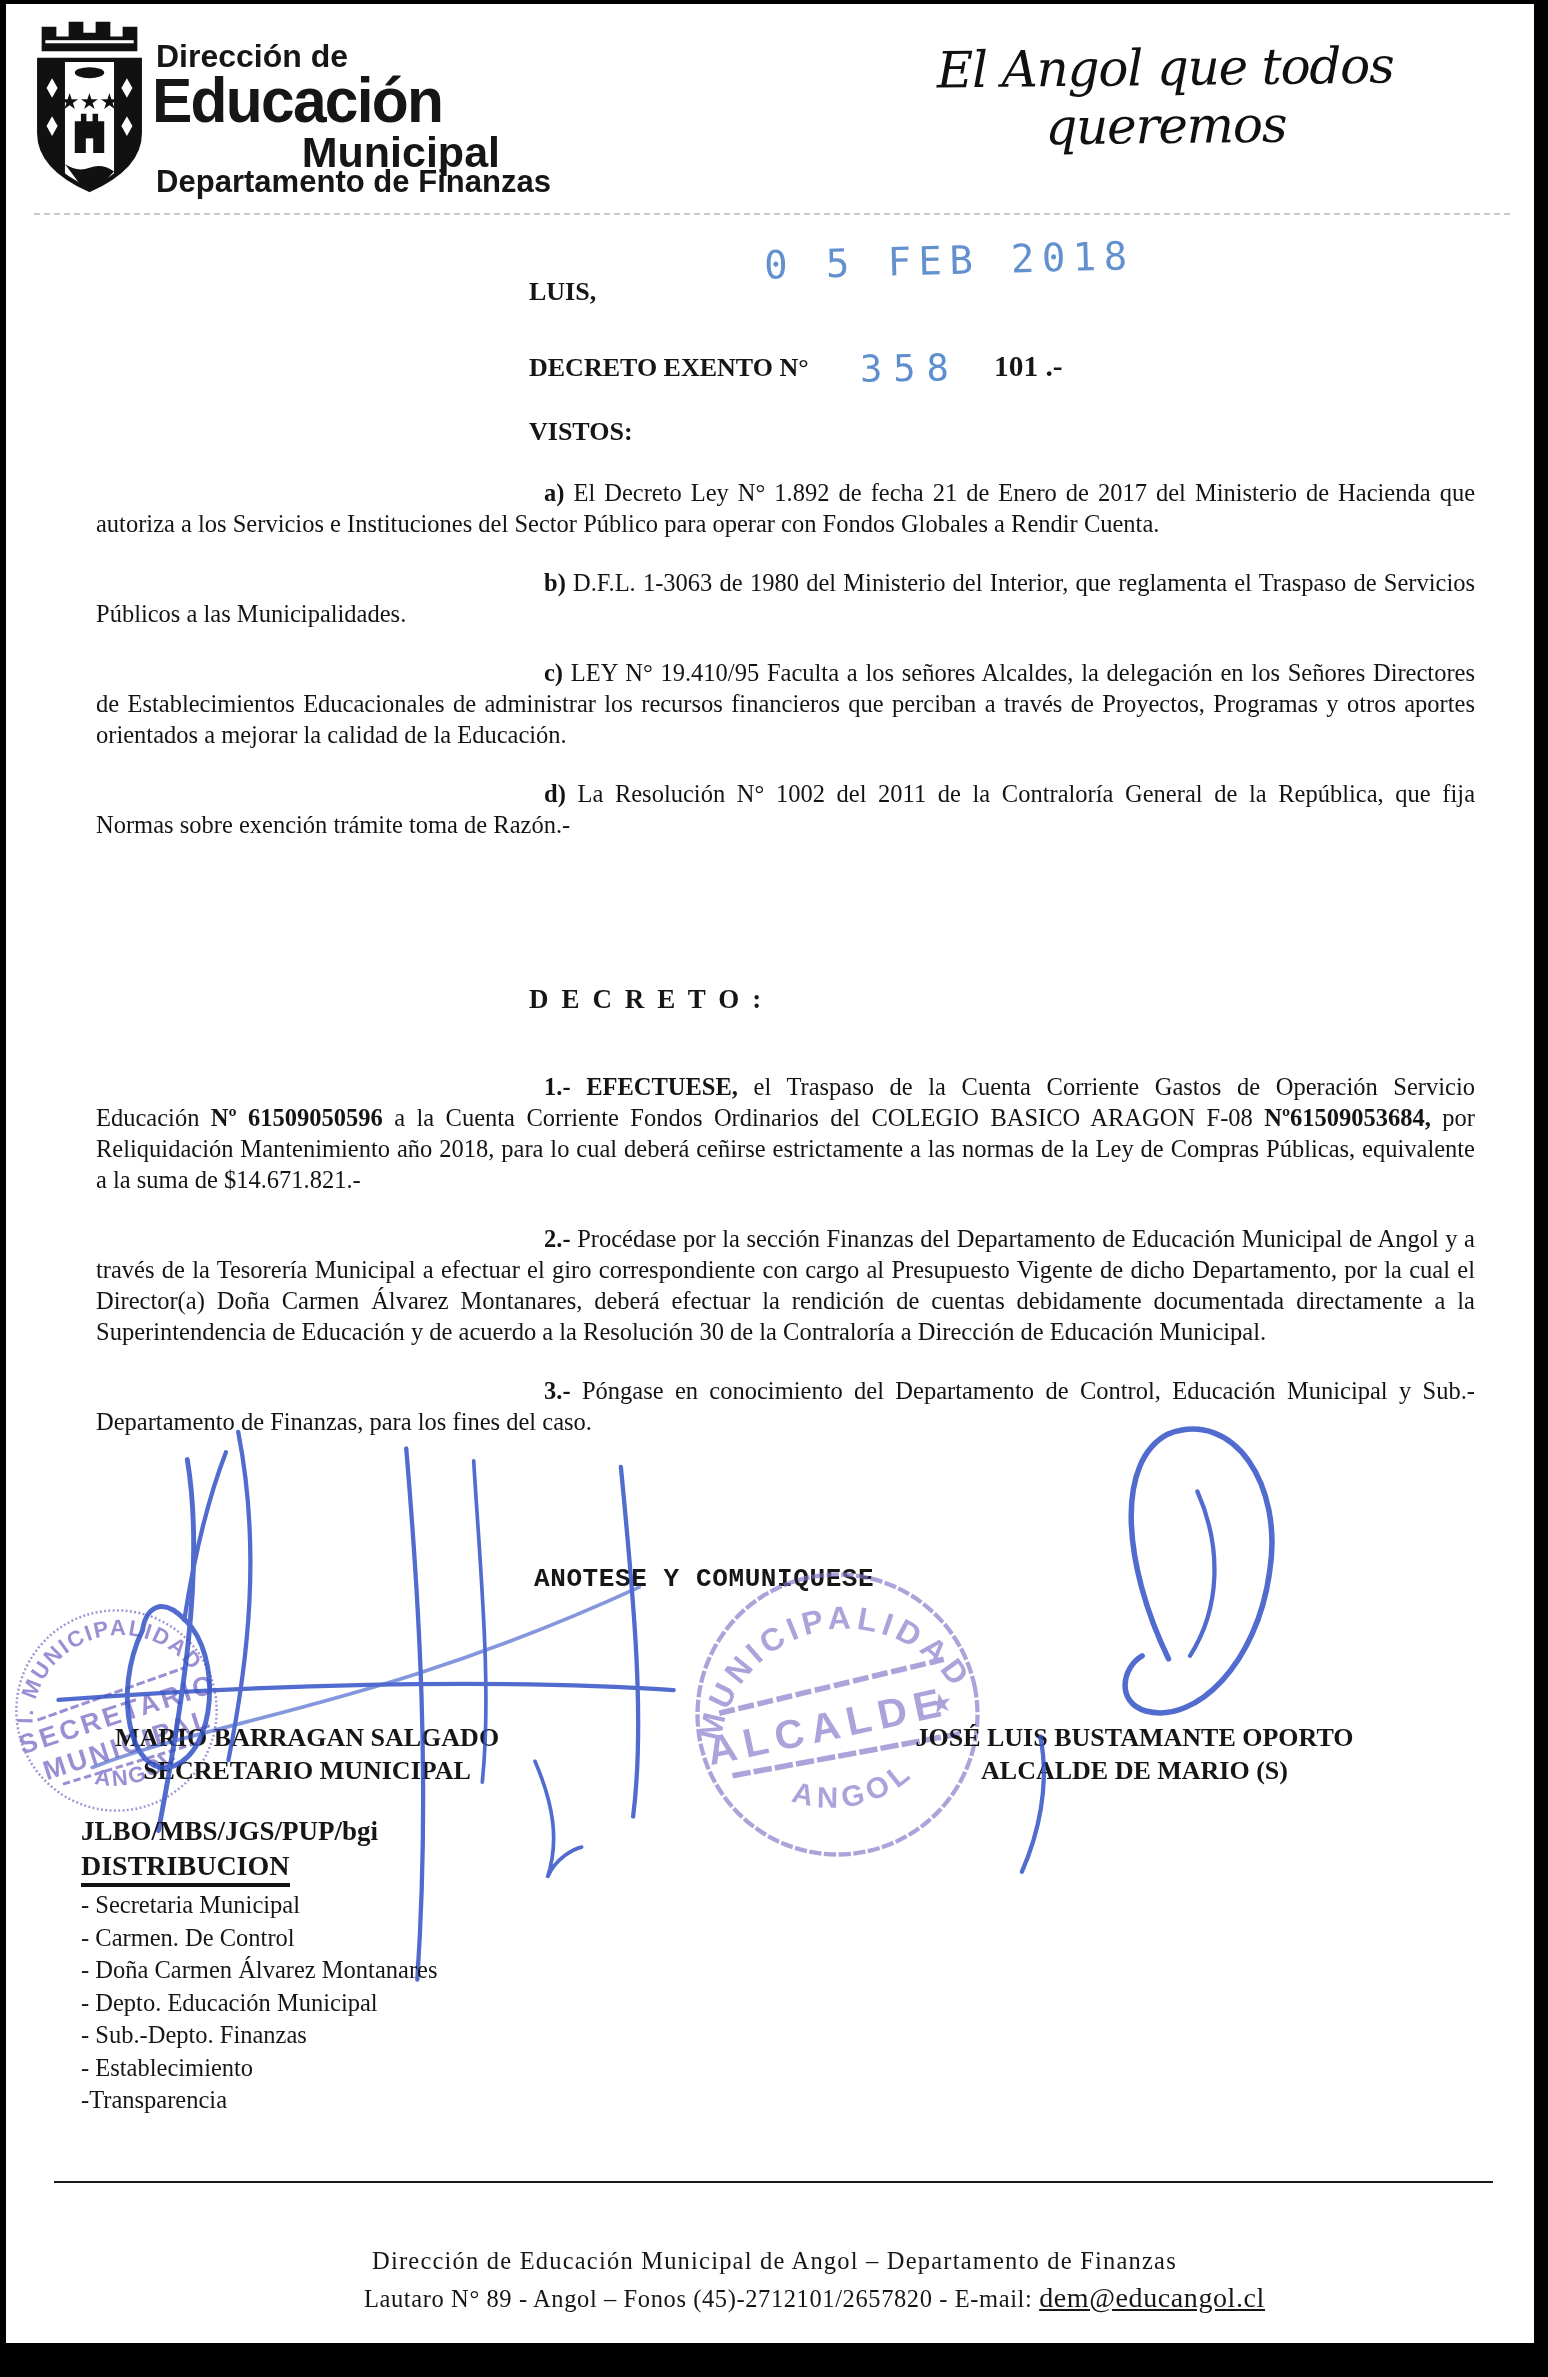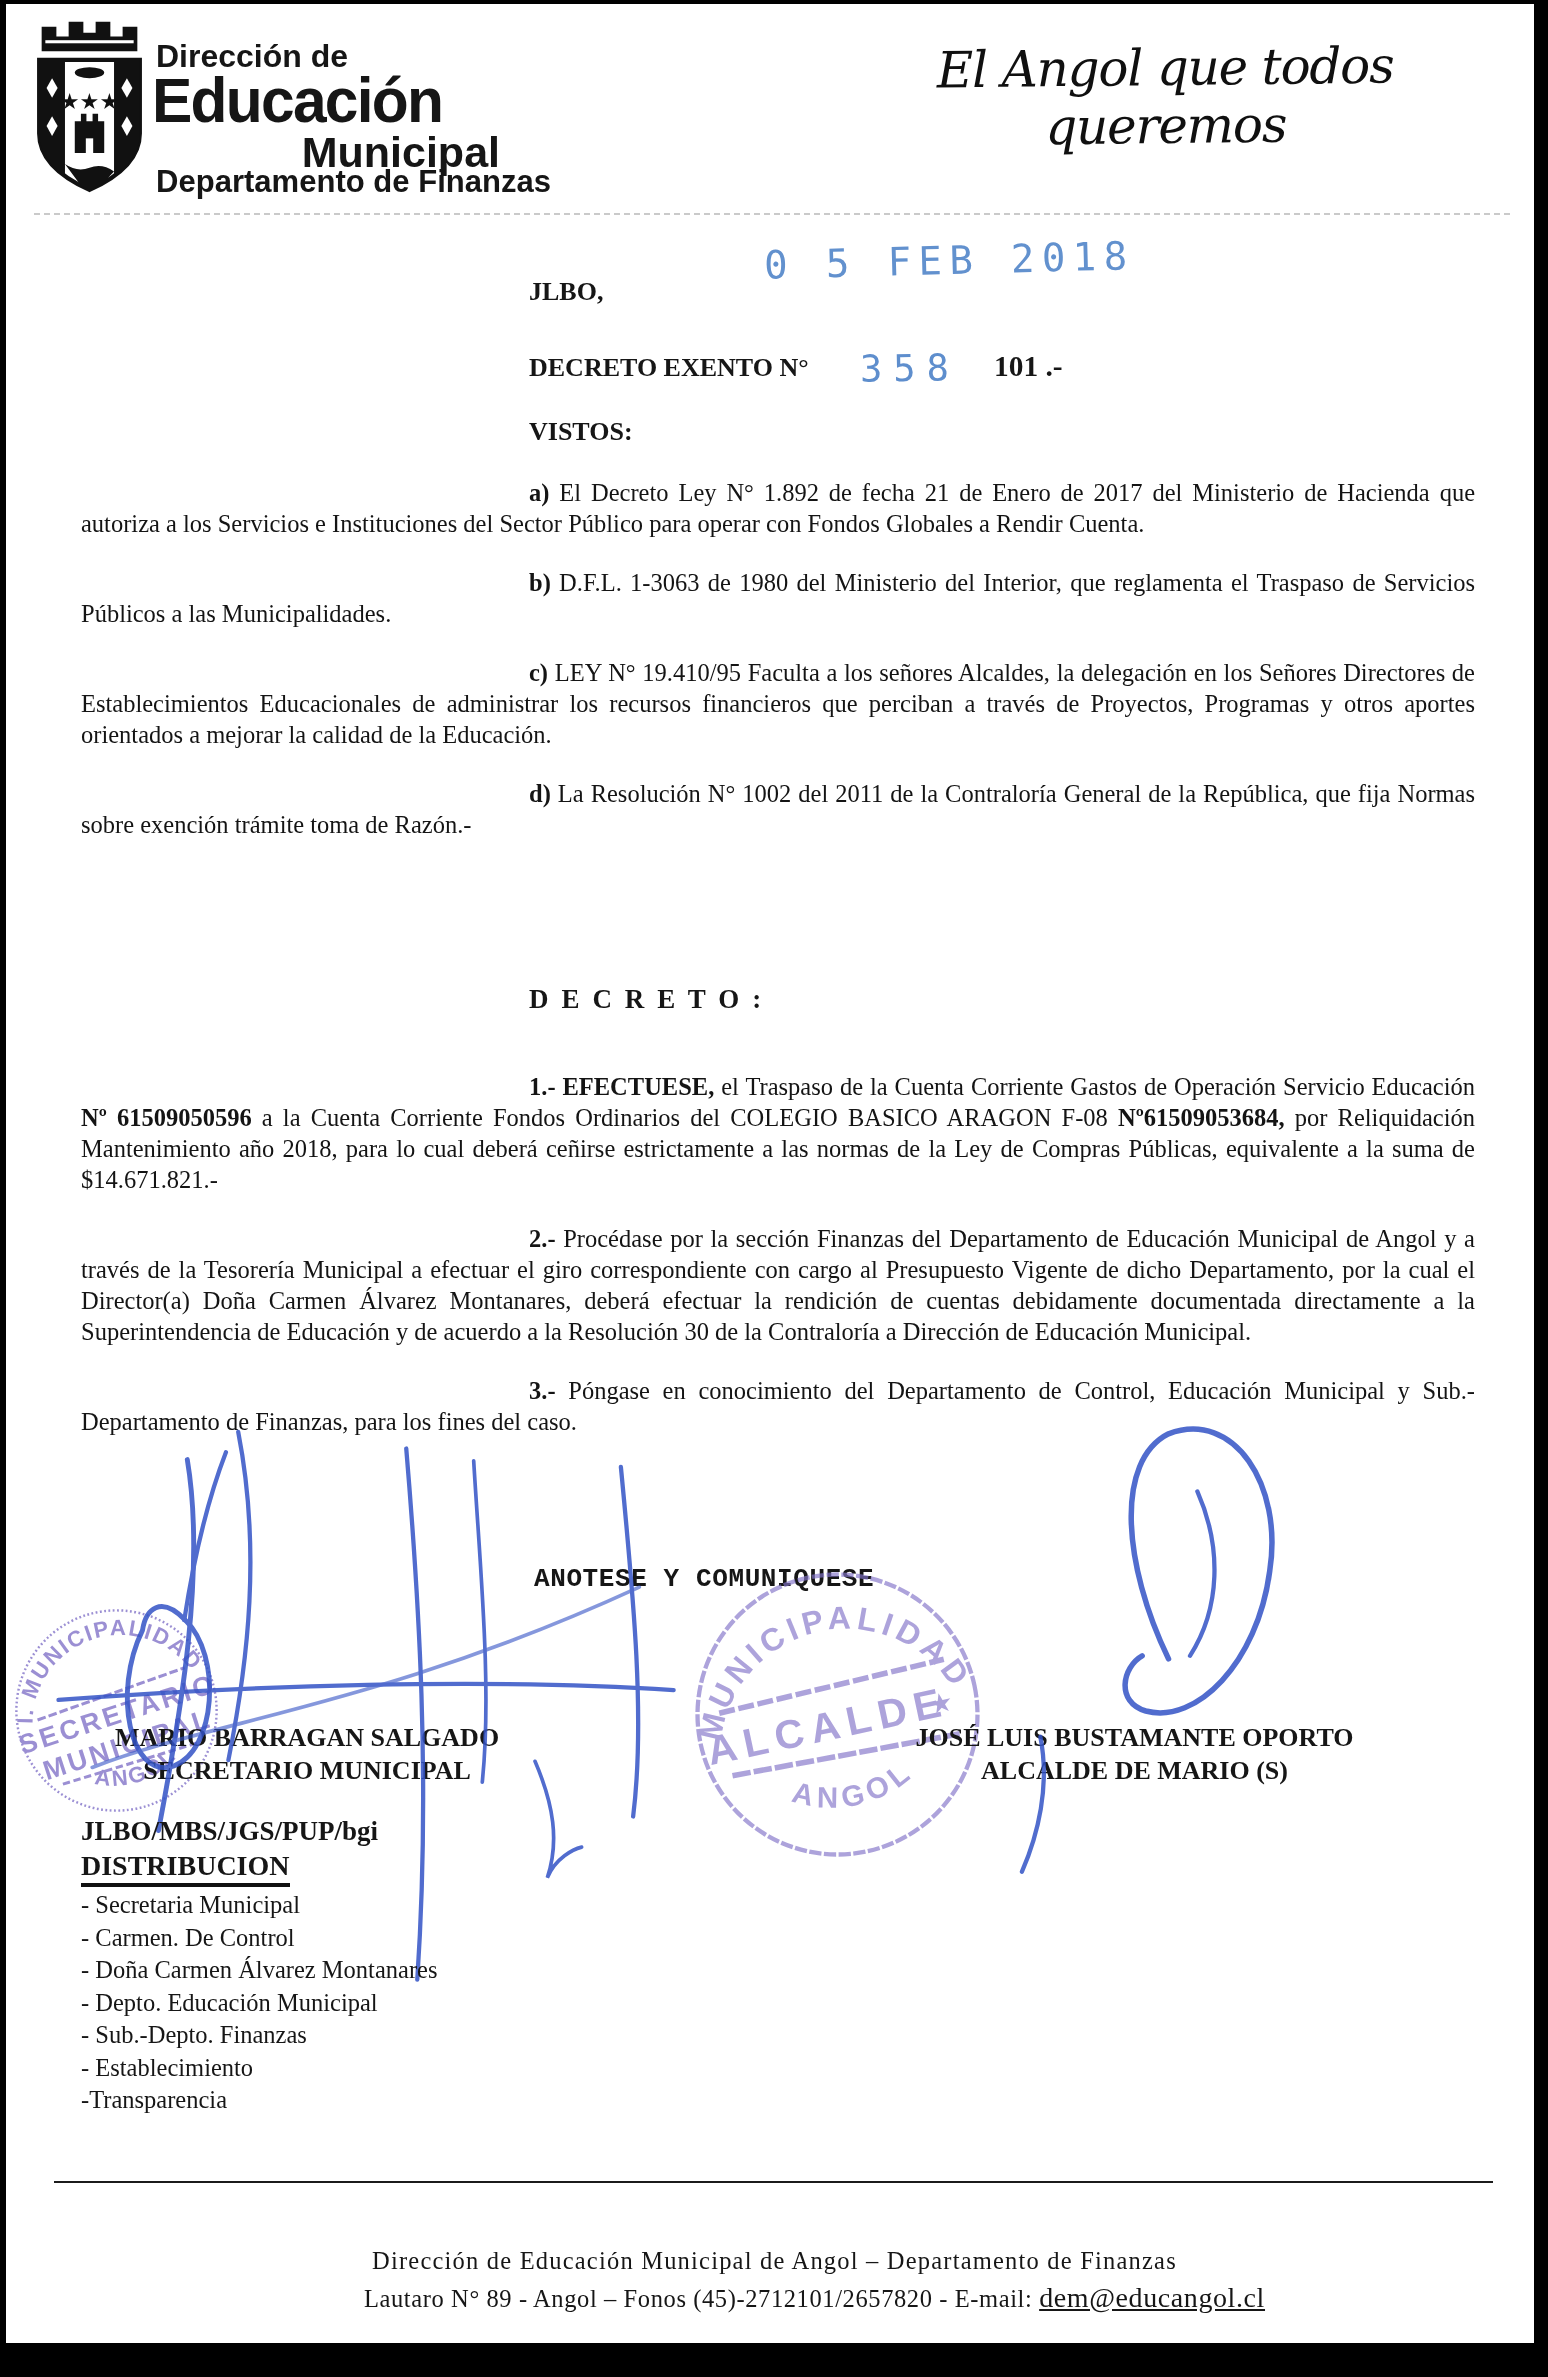--- a/index.html
+++ b/index.html
@@ -23,21 +23,21 @@
   .datestamp{left:764px;top:238px;font-family:"DejaVu Sans Mono",monospace;font-size:39px;
              letter-spacing:7.4px;color:#4d82c8;opacity:.88;transform:rotate(-1.5deg);white-space:nowrap;}
   .declabel{left:529px;top:353px;font-size:26px;font-weight:bold;}
   .decstamp{left:860px;top:347px;font-family:"DejaVu Sans Mono",monospace;font-size:37px;
             letter-spacing:11px;color:#4d82c8;opacity:.9;transform:rotate(-1deg);}
   .dectyped{left:994px;top:350px;font-size:29.4px;font-weight:bold;}
   .vistos-label{left:529px;top:417px;font-size:26px;font-weight:bold;}
   
   .textcol{position:absolute;left:81px;width:1394px;font-size:24.5px;line-height:31px;
            text-align:justify;color:#141414;}
-  .par{text-indent:448px;margin:0 0 28px 0;}
+  .par{text-indent:448px;margin:0 0 28px 15px;}
   .par:last-child{margin-bottom:0;}
   .decreto-label{left:529px;top:984px;font-size:27px;font-weight:bold;letter-spacing:3.1px;}
   .anotese{left:534px;top:1564px;font-size:26px;font-weight:bold;letter-spacing:0.6px;font-family:Liberation Mono, monospace;}
   
   .sig{position:absolute;text-align:center;font-weight:bold;font-size:26px;line-height:33px;}
   .sig-left{left:86px;top:1721px;width:442px;}
   .sig-right{left:877px;top:1721px;width:515px;}
   
   .initials{left:81px;top:1816px;font-size:27px;font-weight:bold;}
   .dist-title{left:81px;top:1850px;font-size:28px;font-weight:bold;border-bottom:4.3px solid #111;
@@ -82,21 +82,21 @@
     </g>
   </svg>
 
   <div class="abs sans hdr-line1">Dirección de</div>
   <div class="abs sans hdr-line2">Educación</div>
   <div class="abs sans hdr-line3">Municipal</div>
   <div class="abs sans hdr-line4">Departamento de Finanzas</div>
   <div class="abs slogan">El Angol que todos queremos</div>
   <div class="abs dashline"></div>
 
-  <div class="abs city">JLBO,</div>
+  <div class="abs city">LUIS,</div>
   <div class="abs datestamp">0 5 FEB 2018</div>
   <div class="abs declabel">DECRETO EXENTO N°</div>
   <div class="abs decstamp">358</div>
   <div class="abs dectyped">101 .-</div>
   <div class="abs vistos-label">VISTOS:</div>
 
   <div class="textcol" style="top:477px">
     <p class="par"><b>a)</b> <span>El Decreto Ley N° 1.892 de fecha 21 de Enero de 2017 del Ministerio de Hacienda que autoriza a los Servicios e Instituciones del Sector Público para operar con Fondos Globales a Rendir Cuenta.</span></p>
     <p class="par"><b>b)</b> <span>D.F.L. 1-3063 de 1980 del Ministerio del Interior, que reglamenta el Traspaso de Servicios Públicos a las Municipalidades.</span></p>
     <p class="par"><b>c)</b> <span>LEY N° 19.410/95 Faculta a los señores Alcaldes, la delegación en los Señores  Directores de Establecimientos Educacionales  de administrar los recursos  financieros que perciban a través de Proyectos,  Programas y otros aportes orientados a mejorar la calidad de la Educación.</span></p>

